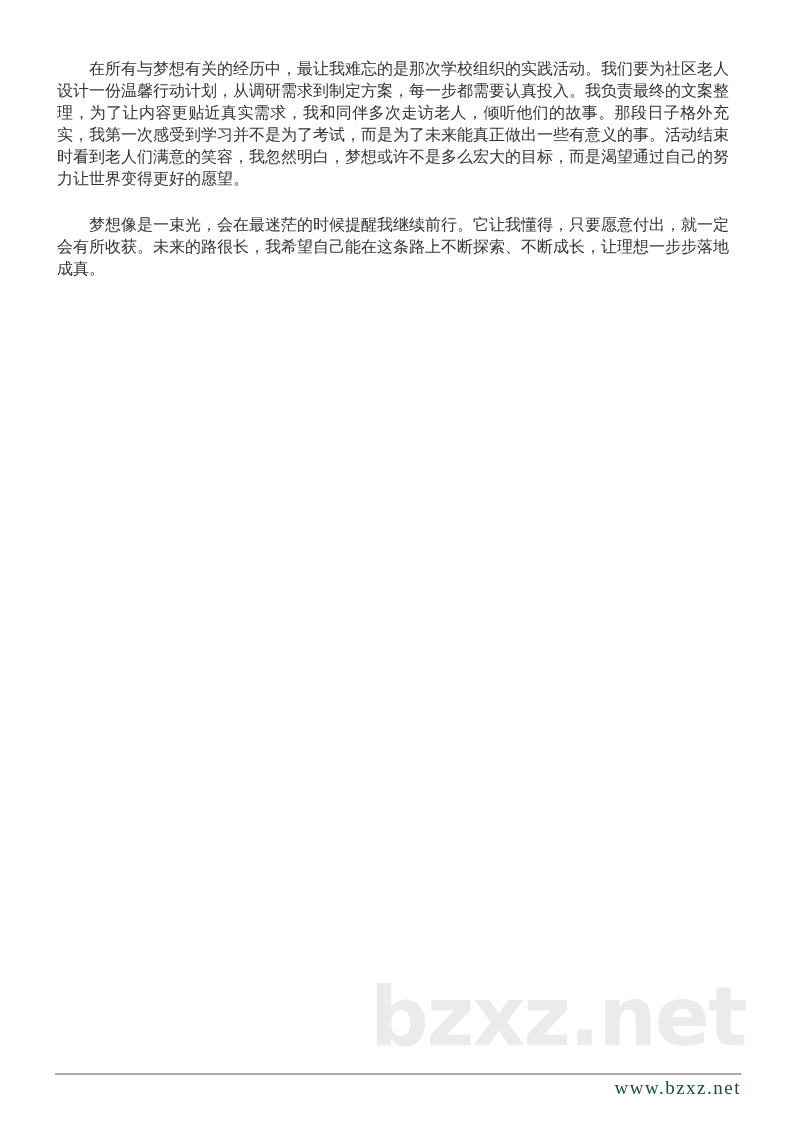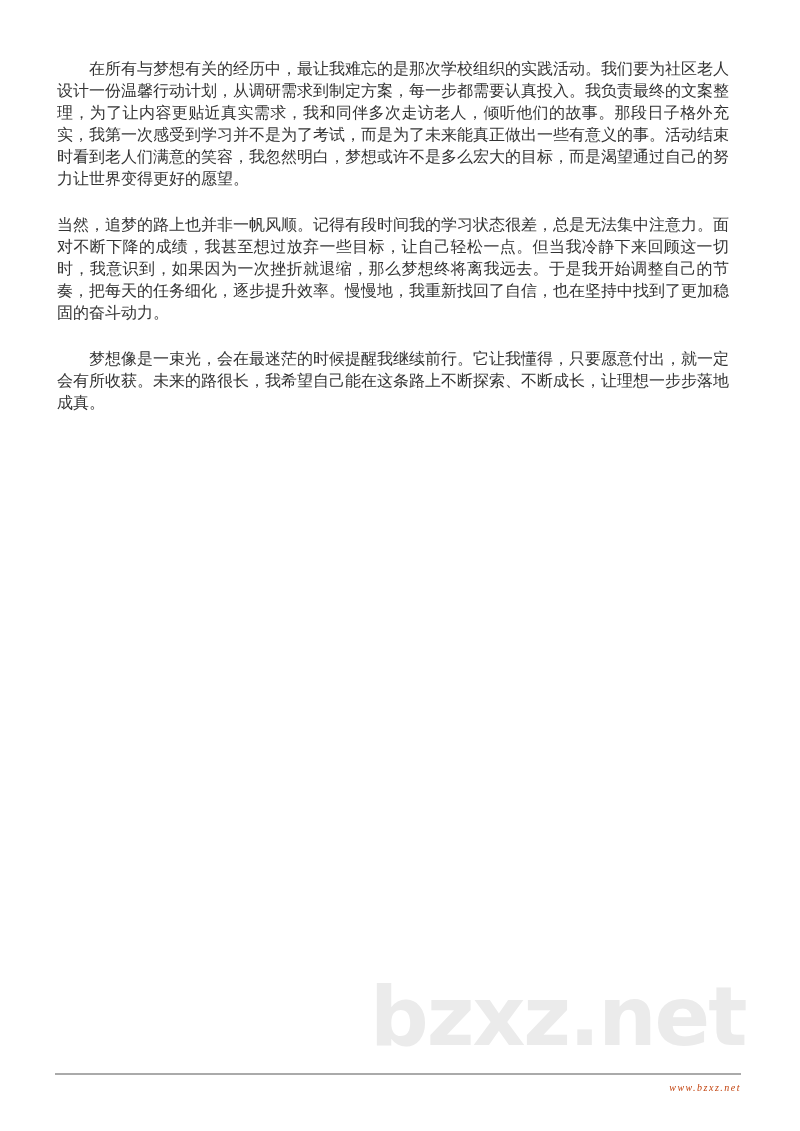--- a/index.html
+++ b/index.html
@@ -51,36 +51,34 @@
     top: 1073px;
     width: 686px;
     height: 2px;
     background: #aaaaaa;
   }
   .footer-url {
     position: absolute;
     right: 59px;
     top: 1080px;
     font-family: "Liberation Serif", "DejaVu Serif", serif;
-    font-style: italic;
-    font-size: 10px;
+    font-size: 19px;
     line-height: 16px;
     letter-spacing: 1.5px;
-    color: #c2410c;
+    color: #14532d;
     white-space: nowrap;
   }
 </style>
 </head>
 <body>
 
 <div class="page">
 
   <div class="content">
     <p class="para indent">在所有与梦想有关的经历中，最让我难忘的是那次学校组织的实践活动。我们要为社区老人设计一份温馨行动计划，从调研需求到制定方案，每一步都需要认真投入。我负责最终的文案整理，为了让内容更贴近真实需求，我和同伴多次走访老人，倾听他们的故事。那段日子格外充实，我第一次感受到学习并不是为了考试，而是为了未来能真正做出一些有意义的事。活动结束时看到老人们满意的笑容，我忽然明白，梦想或许不是多么宏大的目标，而是渴望通过自己的努力让世界变得更好的愿望。</p>
-    <p class="para">当然，追梦的路上也并非一帆风顺。记得有段时间我的学习状态很差，总是无法集中注意力。面对不断下降的成绩，我甚至想过放弃一些目标，让自己轻松一点。但当我冷静下来回顾这一切时，我意识到，如果因为一次挫折就退缩，那么梦想终将离我远去。于是我开始调整自己的节奏，把每天的任务细化，逐步提升效率。慢慢地，我重新找回了自信，也在坚持中找到了更加稳固的奋斗动力。</p>
     <p class="para indent">梦想像是一束光，会在最迷茫的时候提醒我继续前行。它让我懂得，只要愿意付出，就一定会有所收获。未来的路很长，我希望自己能在这条路上不断探索、不断成长，让理想一步步落地成真。</p>
   </div>
 
   <div class="watermark">bzxz.net</div>
 
   <div class="footer-line"></div>
 
   <div class="footer-url">www.bzxz.net</div>
 
 </div>

